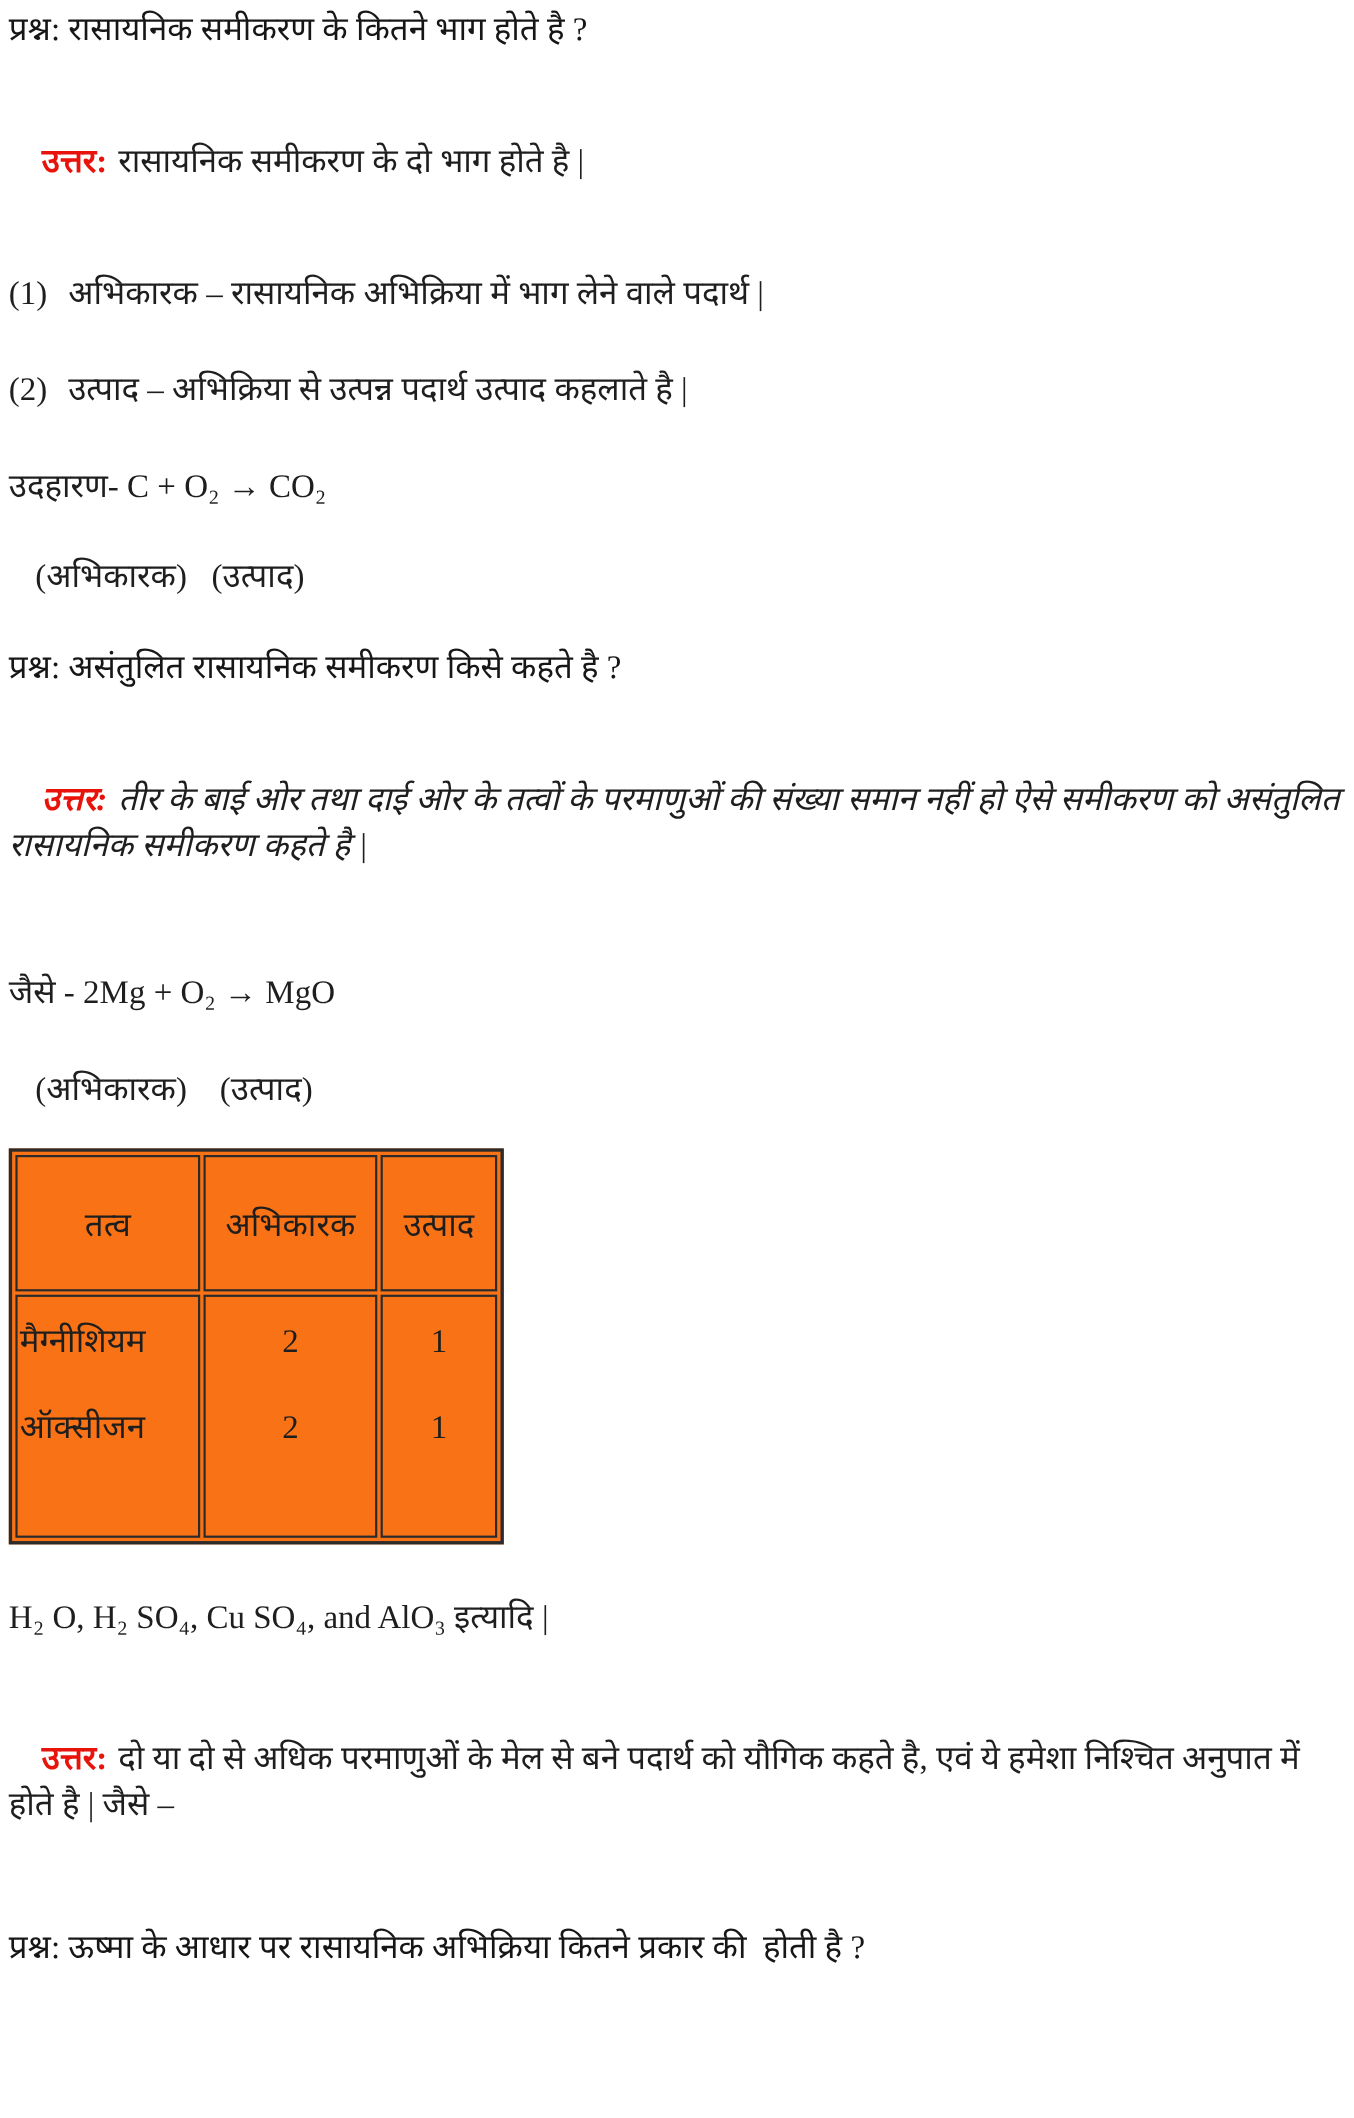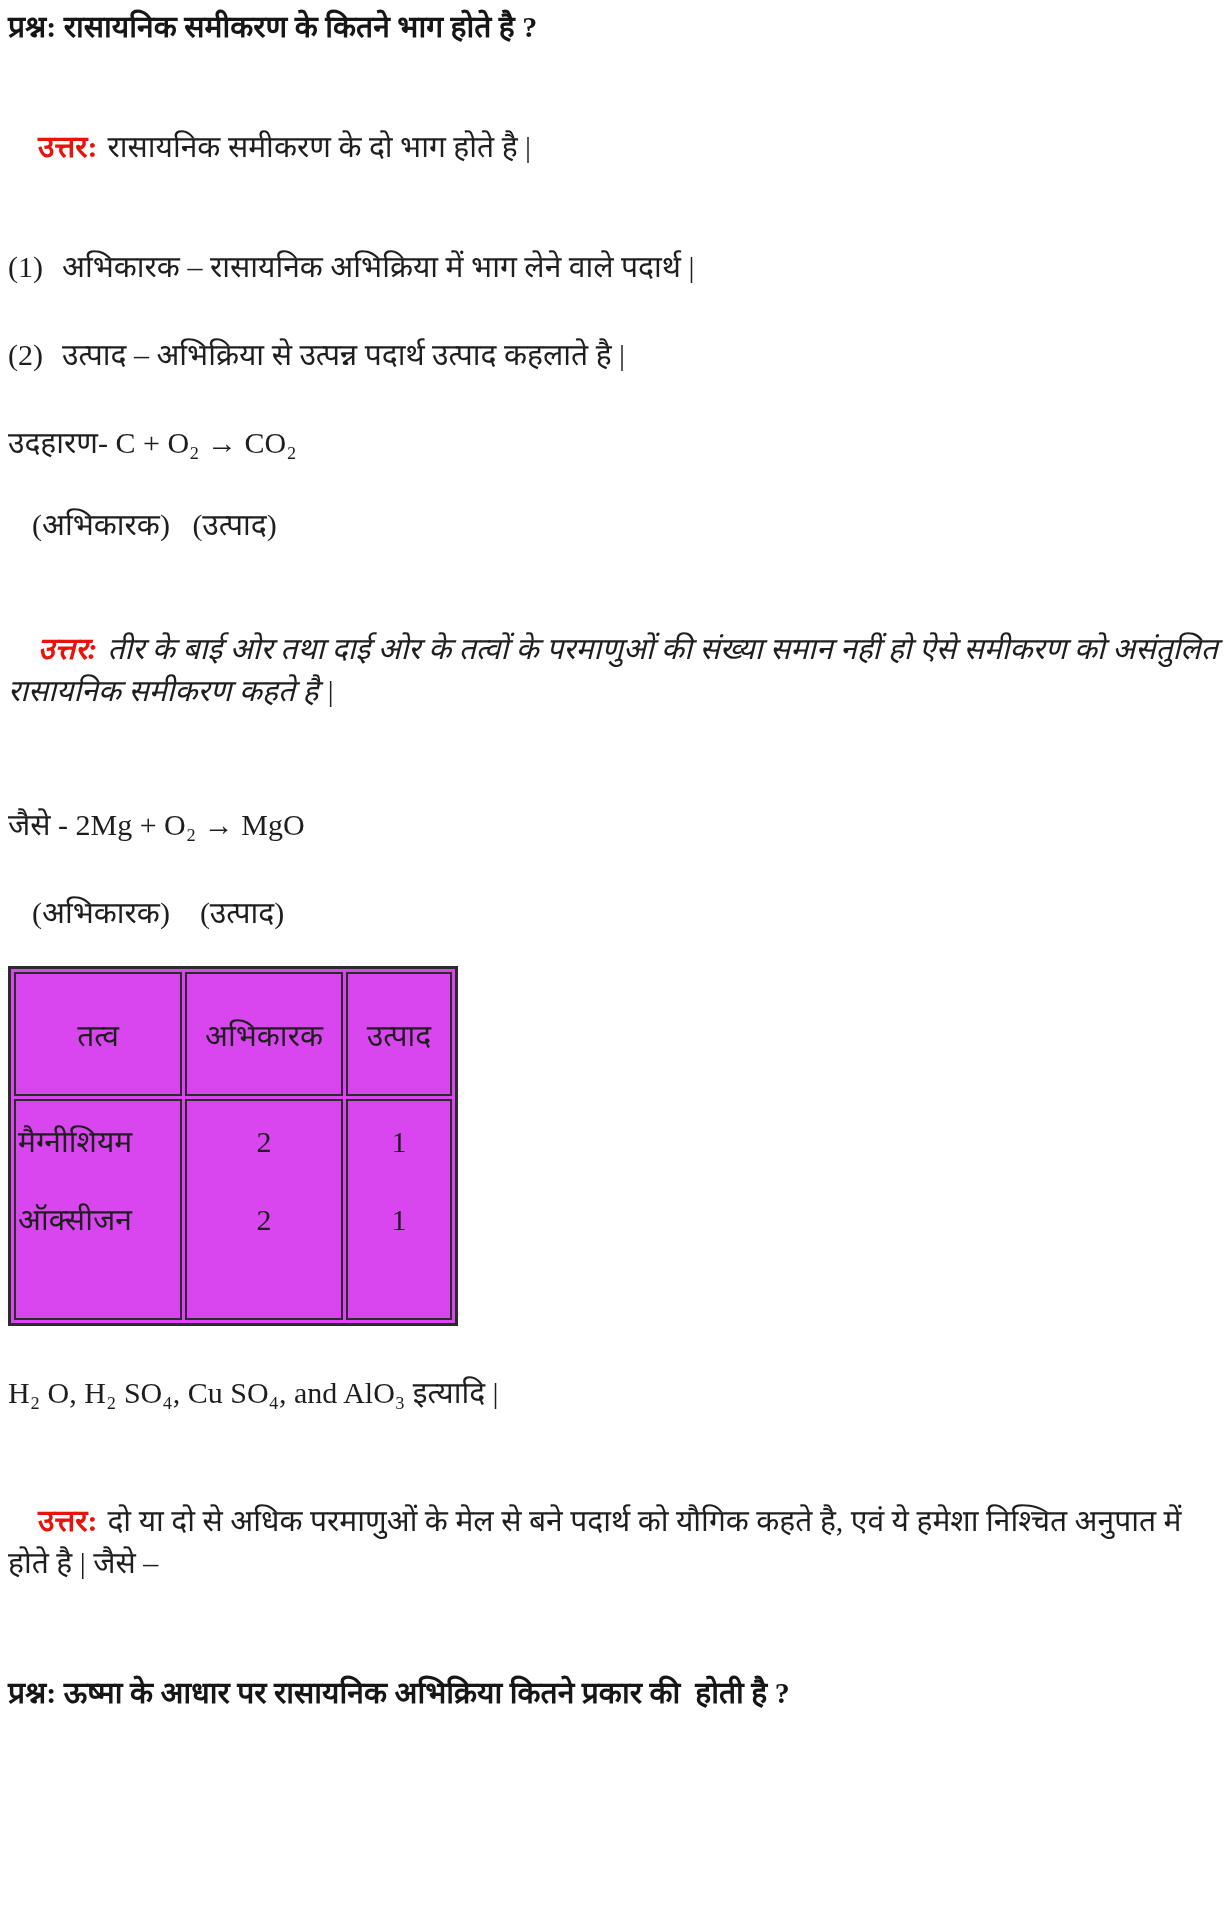--- a/index.html
+++ b/index.html
@@ -17,21 +17,21 @@
   .page {
     padding: 6px 10px 0 8px;
   }
   .line {
     font-size: 30px;
     line-height: 42px;
     white-space: pre-wrap;
     margin-top: 32px;
   }
   .q-heading {
-    font-weight: bold;
+    font-weight: normal;
     color: #161616;
     margin: 0 0 36px 0;
   }
   .para {
     margin: 0 0 36px 0;
   }
   .answer-label {
     color: #e8130b;
     font-weight: bold;
     margin-right: 10px;
@@ -52,21 +52,21 @@
     padding-left: 24px;
   }
   .eq-line {
     padding-left: 0;
   }
   
   table.elements {
     border-collapse: separate;
     border-spacing: 3px;
     border: 3px solid #2b2b2b;
-    background: #d946ef;
+    background: #f97316;
     margin: 0 0 46px 0;
   }
   table.elements th, table.elements td {
     border: 2px solid #2b2b2b;
     font-weight: normal;
     font-size: 30px;
   }
   table.elements th {
     height: 118px;
     vertical-align: middle;
@@ -103,20 +103,21 @@
 
   <div class="line num-item">
     <span class="num">(2)</span>
     <span>उत्पाद – अभिक्रिया से उत्पन्न पदार्थ उत्पाद कहलाते है |</span>
   </div>
 
   <div class="line eq-line mb40">उदहारण- C + O₂ → CO₂</div>
 
   <div class="line labels-line mb40">(अभिकारक)   (उत्पाद)</div>
 
+  <div class="line q-heading">प्रश्न: असंतुलित रासायनिक समीकरण किसे कहते है ?</div>
 
   <div class="line para mb50">
     <span class="answer-label">उत्तर:</span><span>तीर के बाई ओर तथा दाई ओर के तत्वों के परमाणुओं की संख्या समान नहीं हो ऐसे समीकरण को असंतुलित रासायनिक समीकरण कहते है |</span>
   </div>
 
   <div class="line eq-line mb46">जैसे - 2Mg + O₂ → MgO</div>
 
   <div class="line labels-line mb32">(अभिकारक)    (उत्पाद)</div>
 
   <table class="elements">

